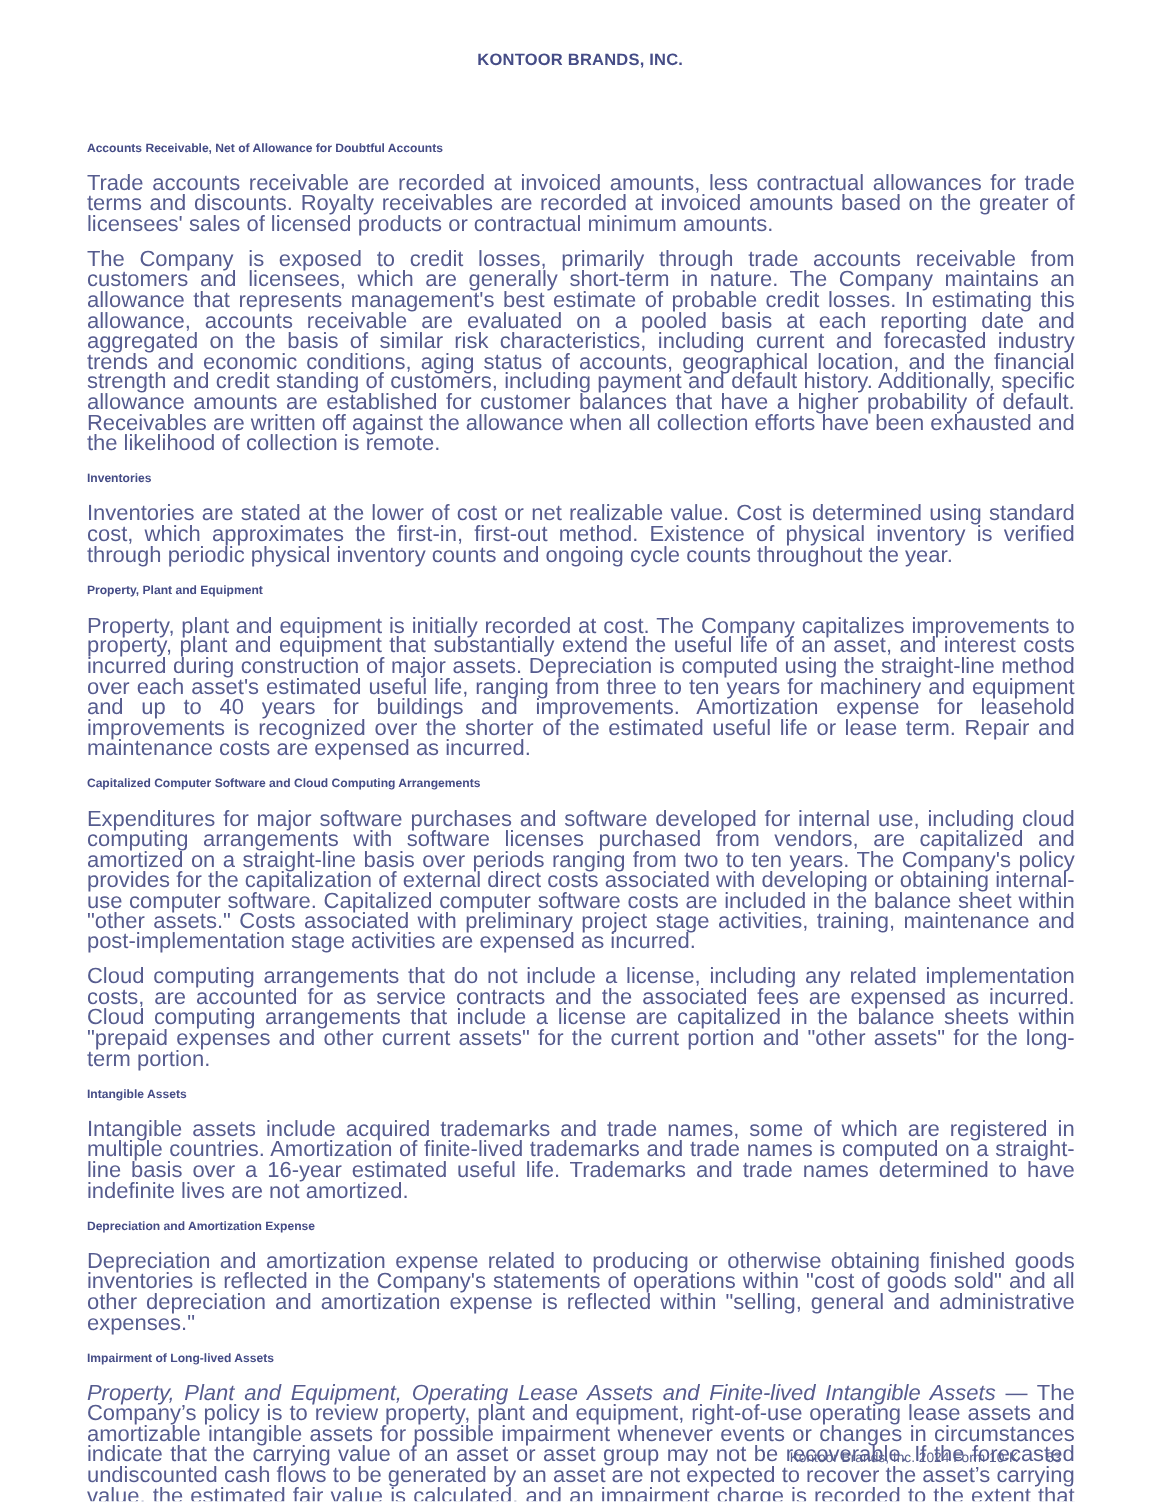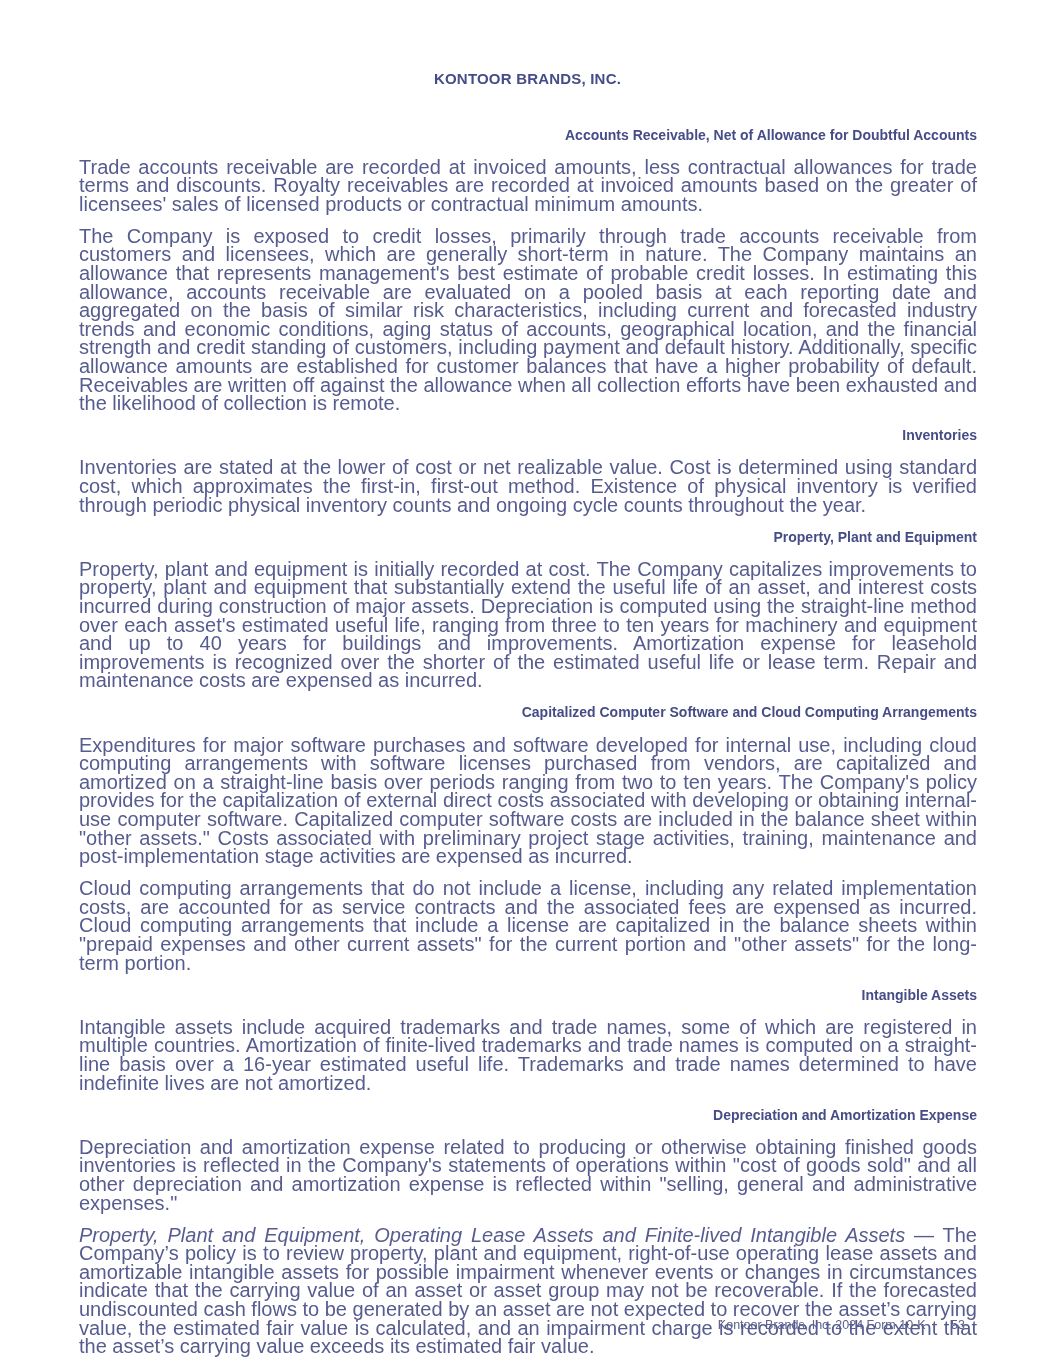--- a/index.html
+++ b/index.html
@@ -12,21 +12,21 @@
   html,body{background:#fff;}
   .page{
     position:relative;
     width:1055px;
     height:1365px;
     background:var(--page-bg);
     font-family:"Liberation Sans", sans-serif;
     overflow:hidden;
   }
   .doc-header{
-    padding-top:69px;
+    padding-top:45px;
     text-align:center;
     color:var(--heading-color);
   }
   .company-name{
     font-size:15px;
     font-weight:bold;
     letter-spacing:0.2px;
     line-height:19px;
   }
   .doc-subtitle{
@@ -34,26 +34,26 @@
     font-weight:normal;
     line-height:20px;
   }
   .doc-body{
     position:absolute;
     left:79px;
     right:78px;
     top:112px;
   }
   .section-heading{
-    font-size:14px;
+    font-size:11px;
     font-weight:bold;
     color:var(--heading-color);
     line-height:18.6px;
     margin-top:13.5px;
-    text-align:right;
+    text-align:left;
   }
   .para{
     font-size:20px;
     color:var(--body-color);
     line-height:18.6px;
     text-align:justify;
     margin-top:13.5px;
   }
   .para em{
     font-style:italic;
@@ -87,20 +87,21 @@
       <p class="para">Inventories are stated at the lower of cost or net realizable value. Cost is determined using standard cost, which approximates the first-in, first-out method. Existence of physical inventory is verified through periodic physical inventory counts and ongoing cycle counts throughout the year.</p>
       <div class="section-heading">Property, Plant and Equipment</div>
       <p class="para">Property, plant and equipment is initially recorded at cost. The Company capitalizes improvements to property, plant and equipment that substantially extend the useful life of an asset, and interest costs incurred during construction of major assets. Depreciation is computed using the straight-line method over each asset's estimated useful life, ranging from three to ten years for machinery and equipment and up to 40 years for buildings and improvements. Amortization expense for leasehold improvements is recognized over the shorter of the estimated useful life or lease term. Repair and maintenance costs are expensed as incurred.</p>
       <div class="section-heading">Capitalized Computer Software and Cloud Computing Arrangements</div>
       <p class="para">Expenditures for major software purchases and software developed for internal use, including cloud computing arrangements with software licenses purchased from vendors, are capitalized and amortized on a straight-line basis over periods ranging from two to ten years. The Company's policy provides for the capitalization of external direct costs associated with developing or obtaining internal-use computer software. Capitalized computer software costs are included in the balance sheet within "other assets." Costs associated with preliminary project stage activities, training, maintenance and post-implementation stage activities are expensed as incurred.</p>
       <p class="para">Cloud computing arrangements that do not include a license, including any related implementation costs, are accounted for as service contracts and the associated fees are expensed as incurred. Cloud computing arrangements that include a license are capitalized in the balance sheets within "prepaid expenses and other current assets" for the current portion and "other assets" for the long-term portion.</p>
       <div class="section-heading">Intangible Assets</div>
       <p class="para">Intangible assets include acquired trademarks and trade names, some of which are registered in multiple countries. Amortization of finite-lived trademarks and trade names is computed on a straight-line basis over a 16-year estimated useful life. Trademarks and trade names determined to have indefinite lives are not amortized.</p>
       <div class="section-heading">Depreciation and Amortization Expense</div>
       <p class="para">Depreciation and amortization expense related to producing or otherwise obtaining finished goods inventories is reflected in the Company's statements of operations within "cost of goods sold" and all other depreciation and amortization expense is reflected within "selling, general and administrative expenses."</p>
+      <div class="section-heading">Impairment of Long-lived Assets</div>
       <p class="para"><em>Property, Plant and Equipment, Operating Lease Assets and Finite-lived Intangible Assets</em> — The Company’s policy is to review property, plant and equipment, right-of-use operating lease assets and amortizable intangible assets for possible impairment whenever events or changes in circumstances indicate that the carrying value of an asset or asset group may not be recoverable. If the forecasted undiscounted cash flows to be generated by an asset are not expected to recover the asset’s carrying value, the estimated fair value is calculated, and an impairment charge is recorded to the extent that the asset’s carrying value exceeds its estimated fair value.</p>
     </main>
 
   <footer class="doc-footer">
     <span class="footer-text">Kontoor Brands, Inc. 2024 Form 10-K</span>
     <span class="page-number">53</span>
   </footer>
 
 </div>
 

